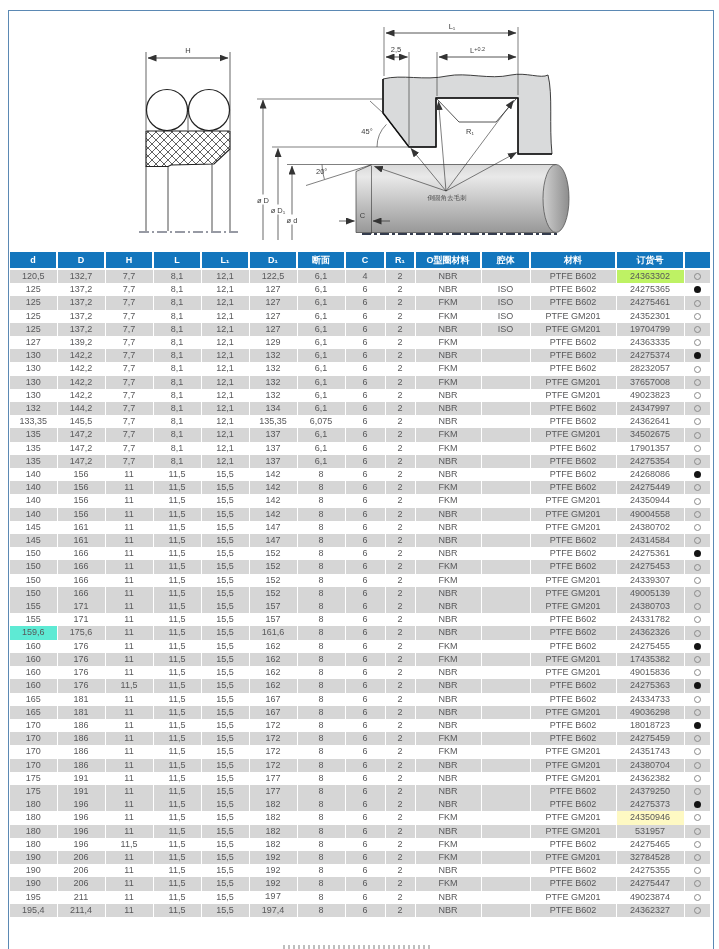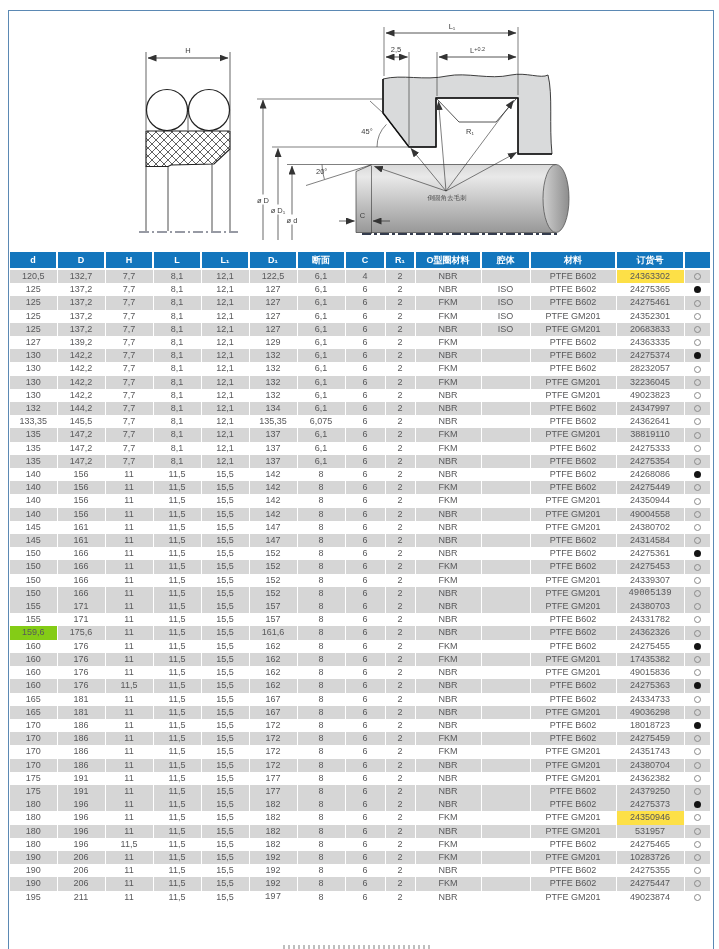--- a/index.html
+++ b/index.html
@@ -185,21 +185,21 @@
             <td style="background: rgb(214, 214, 214); color: rgb(88, 88, 90);">7,7</td>
             <td style="background: rgb(214, 214, 214); color: rgb(88, 88, 90);">8,1</td>
             <td style="background: rgb(214, 214, 214); color: rgb(88, 88, 90);">12,1</td>
             <td style="background: rgb(214, 214, 214); color: rgb(88, 88, 90);">122,5</td>
             <td style="background: rgb(214, 214, 214); color: rgb(88, 88, 90);">6,1</td>
             <td style="background: rgb(214, 214, 214); color: rgb(88, 88, 90);">4</td>
             <td style="background: rgb(214, 214, 214); color: rgb(88, 88, 90);">2</td>
             <td style="background: rgb(214, 214, 214); color: rgb(88, 88, 90);">NBR</td>
             <td style="background: rgb(214, 214, 214); color: rgb(88, 88, 90);"></td>
             <td style="background: rgb(214, 214, 214); color: rgb(88, 88, 90);">PTFE B602</td>
-            <td style="background: #fde047; color: rgb(88, 88, 90);">24363302</td>
+            <td style="background: #bef264; color: rgb(88, 88, 90);">24363302</td>
             <td style="background: rgb(214, 214, 214);"><span class="dot open"></span></td>
           </tr>
           <tr>
             <td style="background: rgb(255, 255, 255); color: rgb(88, 88, 90);">125</td>
             <td style="background: rgb(255, 255, 255); color: rgb(88, 88, 90);">137,2</td>
             <td style="background: rgb(255, 255, 255); color: rgb(88, 88, 90);">7,7</td>
             <td style="background: rgb(255, 255, 255); color: rgb(88, 88, 90);">8,1</td>
             <td style="background: rgb(255, 255, 255); color: rgb(88, 88, 90);">12,1</td>
             <td style="background: rgb(255, 255, 255); color: rgb(88, 88, 90);">127</td>
             <td style="background: rgb(255, 255, 255); color: rgb(88, 88, 90);">6,1</td>
@@ -249,21 +249,21 @@
             <td style="background: rgb(214, 214, 214); color: rgb(88, 88, 90);">7,7</td>
             <td style="background: rgb(214, 214, 214); color: rgb(88, 88, 90);">8,1</td>
             <td style="background: rgb(214, 214, 214); color: rgb(88, 88, 90);">12,1</td>
             <td style="background: rgb(214, 214, 214); color: rgb(88, 88, 90);">127</td>
             <td style="background: rgb(214, 214, 214); color: rgb(88, 88, 90);">6,1</td>
             <td style="background: rgb(214, 214, 214); color: rgb(88, 88, 90);">6</td>
             <td style="background: rgb(214, 214, 214); color: rgb(88, 88, 90);">2</td>
             <td style="background: rgb(214, 214, 214); color: rgb(88, 88, 90);">NBR</td>
             <td style="background: rgb(214, 214, 214); color: rgb(88, 88, 90);">ISO</td>
             <td style="background: rgb(214, 214, 214); color: rgb(88, 88, 90);">PTFE GM201</td>
-            <td style="background: rgb(214, 214, 214); color: rgb(88, 88, 90);">20683833</td>
+            <td style="background: rgb(214, 214, 214); color: rgb(88, 88, 90);">19704799</td>
             <td style="background: rgb(214, 214, 214);"><span class="dot open"></span></td>
           </tr>
           <tr>
             <td style="background: rgb(255, 255, 255); color: rgb(88, 88, 90);">127</td>
             <td style="background: rgb(255, 255, 255); color: rgb(88, 88, 90);">139,2</td>
             <td style="background: rgb(255, 255, 255); color: rgb(88, 88, 90);">7,7</td>
             <td style="background: rgb(255, 255, 255); color: rgb(88, 88, 90);">8,1</td>
             <td style="background: rgb(255, 255, 255); color: rgb(88, 88, 90);">12,1</td>
             <td style="background: rgb(255, 255, 255); color: rgb(88, 88, 90);">129</td>
             <td style="background: rgb(255, 255, 255); color: rgb(88, 88, 90);">6,1</td>
@@ -313,21 +313,21 @@
             <td style="background: rgb(214, 214, 214); color: rgb(88, 88, 90);">7,7</td>
             <td style="background: rgb(214, 214, 214); color: rgb(88, 88, 90);">8,1</td>
             <td style="background: rgb(214, 214, 214); color: rgb(88, 88, 90);">12,1</td>
             <td style="background: rgb(214, 214, 214); color: rgb(88, 88, 90);">132</td>
             <td style="background: rgb(214, 214, 214); color: rgb(88, 88, 90);">6,1</td>
             <td style="background: rgb(214, 214, 214); color: rgb(88, 88, 90);">6</td>
             <td style="background: rgb(214, 214, 214); color: rgb(88, 88, 90);">2</td>
             <td style="background: rgb(214, 214, 214); color: rgb(88, 88, 90);">FKM</td>
             <td style="background: rgb(214, 214, 214); color: rgb(88, 88, 90);"></td>
             <td style="background: rgb(214, 214, 214); color: rgb(88, 88, 90);">PTFE GM201</td>
-            <td style="background: rgb(214, 214, 214); color: rgb(88, 88, 90);">32236045</td>
+            <td style="background: rgb(214, 214, 214); color: rgb(88, 88, 90);">37657008</td>
             <td style="background: rgb(214, 214, 214);"><span class="dot open"></span></td>
           </tr>
           <tr>
             <td style="background: rgb(255, 255, 255); color: rgb(88, 88, 90);">130</td>
             <td style="background: rgb(255, 255, 255); color: rgb(88, 88, 90);">142,2</td>
             <td style="background: rgb(255, 255, 255); color: rgb(88, 88, 90);">7,7</td>
             <td style="background: rgb(255, 255, 255); color: rgb(88, 88, 90);">8,1</td>
             <td style="background: rgb(255, 255, 255); color: rgb(88, 88, 90);">12,1</td>
             <td style="background: rgb(255, 255, 255); color: rgb(88, 88, 90);">132</td>
             <td style="background: rgb(255, 255, 255); color: rgb(88, 88, 90);">6,1</td>
@@ -377,37 +377,37 @@
             <td style="background: rgb(214, 214, 214); color: rgb(88, 88, 90);">7,7</td>
             <td style="background: rgb(214, 214, 214); color: rgb(88, 88, 90);">8,1</td>
             <td style="background: rgb(214, 214, 214); color: rgb(88, 88, 90);">12,1</td>
             <td style="background: rgb(214, 214, 214); color: rgb(88, 88, 90);">137</td>
             <td style="background: rgb(214, 214, 214); color: rgb(88, 88, 90);">6,1</td>
             <td style="background: rgb(214, 214, 214); color: rgb(88, 88, 90);">6</td>
             <td style="background: rgb(214, 214, 214); color: rgb(88, 88, 90);">2</td>
             <td style="background: rgb(214, 214, 214); color: rgb(88, 88, 90);">FKM</td>
             <td style="background: rgb(214, 214, 214); color: rgb(88, 88, 90);"></td>
             <td style="background: rgb(214, 214, 214); color: rgb(88, 88, 90);">PTFE GM201</td>
-            <td style="background: rgb(214, 214, 214); color: rgb(88, 88, 90);">38819110</td>
+            <td style="background: rgb(214, 214, 214); color: rgb(88, 88, 90);">34502675</td>
             <td style="background: rgb(214, 214, 214);"><span class="dot open"></span></td>
           </tr>
           <tr>
             <td style="background: rgb(255, 255, 255); color: rgb(88, 88, 90);">135</td>
             <td style="background: rgb(255, 255, 255); color: rgb(88, 88, 90);">147,2</td>
             <td style="background: rgb(255, 255, 255); color: rgb(88, 88, 90);">7,7</td>
             <td style="background: rgb(255, 255, 255); color: rgb(88, 88, 90);">8,1</td>
             <td style="background: rgb(255, 255, 255); color: rgb(88, 88, 90);">12,1</td>
             <td style="background: rgb(255, 255, 255); color: rgb(88, 88, 90);">137</td>
             <td style="background: rgb(255, 255, 255); color: rgb(88, 88, 90);">6,1</td>
             <td style="background: rgb(255, 255, 255); color: rgb(88, 88, 90);">6</td>
             <td style="background: rgb(255, 255, 255); color: rgb(88, 88, 90);">2</td>
             <td style="background: rgb(255, 255, 255); color: rgb(88, 88, 90);">FKM</td>
             <td style="background: rgb(255, 255, 255); color: rgb(88, 88, 90);"></td>
             <td style="background: rgb(255, 255, 255); color: rgb(88, 88, 90);">PTFE B602</td>
-            <td style="background: rgb(255, 255, 255); color: rgb(88, 88, 90);">24275333</td>
+            <td style="background: rgb(255, 255, 255); color: rgb(88, 88, 90);">17901357</td>
             <td style="background: rgb(255, 255, 255);"><span class="dot open"></span></td>
           </tr>
           <tr>
             <td style="background: rgb(214, 214, 214); color: rgb(88, 88, 90);">135</td>
             <td style="background: rgb(214, 214, 214); color: rgb(88, 88, 90);">147,2</td>
             <td style="background: rgb(214, 214, 214); color: rgb(88, 88, 90);">7,7</td>
             <td style="background: rgb(214, 214, 214); color: rgb(88, 88, 90);">8,1</td>
             <td style="background: rgb(214, 214, 214); color: rgb(88, 88, 90);">12,1</td>
             <td style="background: rgb(214, 214, 214); color: rgb(88, 88, 90);">137</td>
             <td style="background: rgb(214, 214, 214); color: rgb(88, 88, 90);">6,1</td>
@@ -569,21 +569,21 @@
             <td style="background: rgb(214, 214, 214); color: rgb(88, 88, 90);">11</td>
             <td style="background: rgb(214, 214, 214); color: rgb(88, 88, 90);">11,5</td>
             <td style="background: rgb(214, 214, 214); color: rgb(88, 88, 90);">15,5</td>
             <td style="background: rgb(214, 214, 214); color: rgb(88, 88, 90);">152</td>
             <td style="background: rgb(214, 214, 214); color: rgb(88, 88, 90);">8</td>
             <td style="background: rgb(214, 214, 214); color: rgb(88, 88, 90);">6</td>
             <td style="background: rgb(214, 214, 214); color: rgb(88, 88, 90);">2</td>
             <td style="background: rgb(214, 214, 214); color: rgb(88, 88, 90);">NBR</td>
             <td style="background: rgb(214, 214, 214); color: rgb(88, 88, 90);"></td>
             <td style="background: rgb(214, 214, 214); color: rgb(88, 88, 90);">PTFE GM201</td>
-            <td style="background: rgb(214, 214, 214); color: rgb(88, 88, 90); font-family: Liberation Mono, monospace;">49005139</td>
+            <td style="background: rgb(214, 214, 214); color: rgb(88, 88, 90);">49005139</td>
             <td style="background: rgb(214, 214, 214);"><span class="dot open"></span></td>
           </tr>
           <tr>
             <td style="background: rgb(214, 214, 214); color: rgb(88, 88, 90);">155</td>
             <td style="background: rgb(214, 214, 214); color: rgb(88, 88, 90);">171</td>
             <td style="background: rgb(214, 214, 214); color: rgb(88, 88, 90);">11</td>
             <td style="background: rgb(214, 214, 214); color: rgb(88, 88, 90);">11,5</td>
             <td style="background: rgb(214, 214, 214); color: rgb(88, 88, 90);">15,5</td>
             <td style="background: rgb(214, 214, 214); color: rgb(88, 88, 90);">157</td>
             <td style="background: rgb(214, 214, 214); color: rgb(88, 88, 90);">8</td>
@@ -605,21 +605,21 @@
             <td style="background: rgb(255, 255, 255); color: rgb(88, 88, 90);">8</td>
             <td style="background: rgb(255, 255, 255); color: rgb(88, 88, 90);">6</td>
             <td style="background: rgb(255, 255, 255); color: rgb(88, 88, 90);">2</td>
             <td style="background: rgb(255, 255, 255); color: rgb(88, 88, 90);">NBR</td>
             <td style="background: rgb(255, 255, 255); color: rgb(88, 88, 90);"></td>
             <td style="background: rgb(255, 255, 255); color: rgb(88, 88, 90);">PTFE B602</td>
             <td style="background: rgb(255, 255, 255); color: rgb(88, 88, 90);">24331782</td>
             <td style="background: rgb(255, 255, 255);"><span class="dot open"></span></td>
           </tr>
           <tr>
-            <td style="background: #84cc16; color: rgb(88, 88, 90);">159,6</td>
+            <td style="background: #5eead4; color: rgb(88, 88, 90);">159,6</td>
             <td style="background: rgb(214, 214, 214); color: rgb(88, 88, 90);">175,6</td>
             <td style="background: rgb(214, 214, 214); color: rgb(88, 88, 90);">11</td>
             <td style="background: rgb(214, 214, 214); color: rgb(88, 88, 90);">11,5</td>
             <td style="background: rgb(214, 214, 214); color: rgb(88, 88, 90);">15,5</td>
             <td style="background: rgb(214, 214, 214); color: rgb(88, 88, 90);">161,6</td>
             <td style="background: rgb(214, 214, 214); color: rgb(88, 88, 90);">8</td>
             <td style="background: rgb(214, 214, 214); color: rgb(88, 88, 90);">6</td>
             <td style="background: rgb(214, 214, 214); color: rgb(88, 88, 90);">2</td>
             <td style="background: rgb(214, 214, 214); color: rgb(88, 88, 90);">NBR</td>
             <td style="background: rgb(214, 214, 214); color: rgb(88, 88, 90);"></td>
@@ -841,21 +841,21 @@
             <td style="background: rgb(255, 255, 255); color: rgb(88, 88, 90);">11</td>
             <td style="background: rgb(255, 255, 255); color: rgb(88, 88, 90);">11,5</td>
             <td style="background: rgb(255, 255, 255); color: rgb(88, 88, 90);">15,5</td>
             <td style="background: rgb(255, 255, 255); color: rgb(88, 88, 90);">182</td>
             <td style="background: rgb(255, 255, 255); color: rgb(88, 88, 90);">8</td>
             <td style="background: rgb(255, 255, 255); color: rgb(88, 88, 90);">6</td>
             <td style="background: rgb(255, 255, 255); color: rgb(88, 88, 90);">2</td>
             <td style="background: rgb(255, 255, 255); color: rgb(88, 88, 90);">FKM</td>
             <td style="background: rgb(255, 255, 255); color: rgb(88, 88, 90);"></td>
             <td style="background: rgb(255, 255, 255); color: rgb(88, 88, 90);">PTFE GM201</td>
-            <td style="background: #fde047; color: rgb(88, 88, 90);">24350946</td>
+            <td style="background: #fef9c3; color: rgb(88, 88, 90);">24350946</td>
             <td style="background: rgb(255, 255, 255);"><span class="dot open"></span></td>
           </tr>
           <tr>
             <td style="background: rgb(214, 214, 214); color: rgb(88, 88, 90);">180</td>
             <td style="background: rgb(214, 214, 214); color: rgb(88, 88, 90);">196</td>
             <td style="background: rgb(214, 214, 214); color: rgb(88, 88, 90);">11</td>
             <td style="background: rgb(214, 214, 214); color: rgb(88, 88, 90);">11,5</td>
             <td style="background: rgb(214, 214, 214); color: rgb(88, 88, 90);">15,5</td>
             <td style="background: rgb(214, 214, 214); color: rgb(88, 88, 90);">182</td>
             <td style="background: rgb(214, 214, 214); color: rgb(88, 88, 90);">8</td>
@@ -889,21 +889,21 @@
             <td style="background: rgb(214, 214, 214); color: rgb(88, 88, 90);">11</td>
             <td style="background: rgb(214, 214, 214); color: rgb(88, 88, 90);">11,5</td>
             <td style="background: rgb(214, 214, 214); color: rgb(88, 88, 90);">15,5</td>
             <td style="background: rgb(214, 214, 214); color: rgb(88, 88, 90);">192</td>
             <td style="background: rgb(214, 214, 214); color: rgb(88, 88, 90);">8</td>
             <td style="background: rgb(214, 214, 214); color: rgb(88, 88, 90);">6</td>
             <td style="background: rgb(214, 214, 214); color: rgb(88, 88, 90);">2</td>
             <td style="background: rgb(214, 214, 214); color: rgb(88, 88, 90);">FKM</td>
             <td style="background: rgb(214, 214, 214); color: rgb(88, 88, 90);"></td>
             <td style="background: rgb(214, 214, 214); color: rgb(88, 88, 90);">PTFE GM201</td>
-            <td style="background: rgb(214, 214, 214); color: rgb(88, 88, 90);">10283726</td>
+            <td style="background: rgb(214, 214, 214); color: rgb(88, 88, 90);">32784528</td>
             <td style="background: rgb(214, 214, 214);"><span class="dot open"></span></td>
           </tr>
           <tr>
             <td style="background: rgb(255, 255, 255); color: rgb(88, 88, 90);">190</td>
             <td style="background: rgb(255, 255, 255); color: rgb(88, 88, 90);">206</td>
             <td style="background: rgb(255, 255, 255); color: rgb(88, 88, 90);">11</td>
             <td style="background: rgb(255, 255, 255); color: rgb(88, 88, 90);">11,5</td>
             <td style="background: rgb(255, 255, 255); color: rgb(88, 88, 90);">15,5</td>
             <td style="background: rgb(255, 255, 255); color: rgb(88, 88, 90);">192</td>
             <td style="background: rgb(255, 255, 255); color: rgb(88, 88, 90);">8</td>
@@ -939,19 +939,35 @@
             <td style="background: rgb(255, 255, 255); color: rgb(88, 88, 90);">15,5</td>
             <td style="background: rgb(255, 255, 255); color: rgb(88, 88, 90); font-family: Liberation Mono, monospace;">197</td>
             <td style="background: rgb(255, 255, 255); color: rgb(88, 88, 90);">8</td>
             <td style="background: rgb(255, 255, 255); color: rgb(88, 88, 90);">6</td>
             <td style="background: rgb(255, 255, 255); color: rgb(88, 88, 90);">2</td>
             <td style="background: rgb(255, 255, 255); color: rgb(88, 88, 90);">NBR</td>
             <td style="background: rgb(255, 255, 255); color: rgb(88, 88, 90);"></td>
             <td style="background: rgb(255, 255, 255); color: rgb(88, 88, 90);">PTFE GM201</td>
             <td style="background: rgb(255, 255, 255); color: rgb(88, 88, 90);">49023874</td>
             <td style="background: rgb(255, 255, 255);"><span class="dot open"></span></td>
+          </tr>
+          <tr>
+            <td style="background: rgb(214, 214, 214); color: rgb(88, 88, 90);">195,4</td>
+            <td style="background: rgb(214, 214, 214); color: rgb(88, 88, 90);">211,4</td>
+            <td style="background: rgb(214, 214, 214); color: rgb(88, 88, 90);">11</td>
+            <td style="background: rgb(214, 214, 214); color: rgb(88, 88, 90);">11,5</td>
+            <td style="background: rgb(214, 214, 214); color: rgb(88, 88, 90);">15,5</td>
+            <td style="background: rgb(214, 214, 214); color: rgb(88, 88, 90);">197,4</td>
+            <td style="background: rgb(214, 214, 214); color: rgb(88, 88, 90);">8</td>
+            <td style="background: rgb(214, 214, 214); color: rgb(88, 88, 90);">6</td>
+            <td style="background: rgb(214, 214, 214); color: rgb(88, 88, 90);">2</td>
+            <td style="background: rgb(214, 214, 214); color: rgb(88, 88, 90);">NBR</td>
+            <td style="background: rgb(214, 214, 214); color: rgb(88, 88, 90);"></td>
+            <td style="background: rgb(214, 214, 214); color: rgb(88, 88, 90);">PTFE B602</td>
+            <td style="background: rgb(214, 214, 214); color: rgb(88, 88, 90);">24362327</td>
+            <td style="background: rgb(214, 214, 214);"><span class="dot open"></span></td>
           </tr>
         </tbody>
     </table>
   </div>
 
   <div class="footnote-clip"></div>
 </div>
 
 </body></html>

